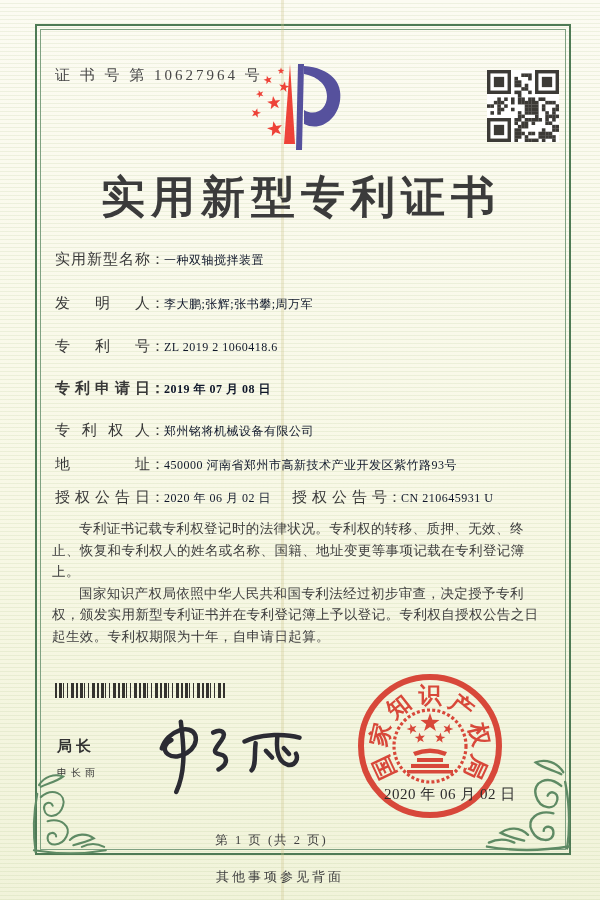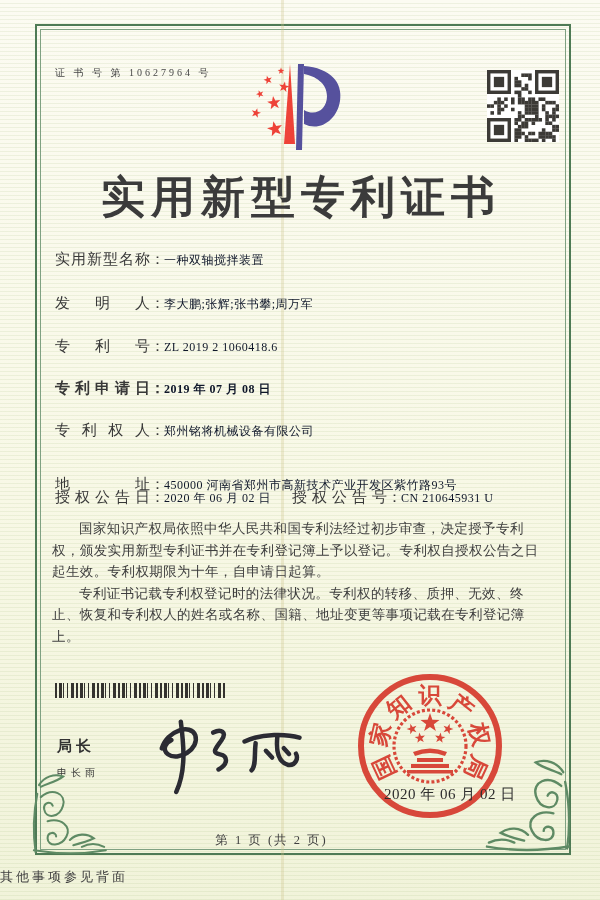--- a/index.html
+++ b/index.html
@@ -16,55 +16,55 @@
   .frame{
     left:35px;top:24px;width:532px;height:827px;
     border:2px solid #4e7a55;
   }
   .frame::before{
     content:"";position:absolute;left:3px;top:3px;right:3px;bottom:3px;
     border:1px solid #7fa182;
   }
   .fold{left:281px;top:0;width:3px;height:900px;background:rgba(205,195,140,0.30);}
   
-  .cert-no{left:55px;top:66px;font-size:10px;letter-spacing:3px;color:#474747;}
+  .cert-no{left:55px;top:66px;font-size:15px;letter-spacing:3px;color:#474747;}
   .logo{left:248px;top:60px;}
   .qr{left:487px;top:70px;background:#fff;}
   .title{
     left:35px;top:168px;width:532px;text-align:center;
     font-size:44px;font-weight:600;letter-spacing:6px;color:#3b3b3b;
   }
   
   .row{left:55px;width:500px;font-size:15px;color:#383838;white-space:nowrap;}
   .row .lbl{display:inline-block;width:95px;text-align:justify;text-align-last:justify;vertical-align:top;}
   .row .colon{display:inline-block;width:14px;}
   .row .val{font-size:12px;letter-spacing:0.5px;color:#0f172a;}
   .r1{top:250px;} .r2{top:294px;} .r3{top:337px;} .r4{top:379px;font-weight:bold;}
-  .r5{top:421px;} .r6{top:475px;font-family:Liberation Serif, serif;} .r7{top:488px;}
+  .r5{top:421px;} .r6{top:455px;font-family:Liberation Serif, serif;} .r7{top:488px;}
   .pair2{left:292px;width:280px;}
   
   .paras{left:52px;top:518px;width:498px;}
   .paras p{margin:0;text-indent:2em;font-size:13.5px;line-height:21.5px;letter-spacing:0.4px;color:#3e3e3e;}
   
   .barcode{
     left:55px;top:683px;width:172px;height:15px;
     background:repeating-linear-gradient(90deg,
       #35332f 0 2px, rgba(0,0,0,0) 2px 4px,
       #35332f 4px 7px, rgba(0,0,0,0) 7px 8px,
       #35332f 8px 9px, rgba(0,0,0,0) 9px 12px,
       #35332f 12px 13px, rgba(0,0,0,0) 13px 16px,
       #35332f 16px 19px, rgba(0,0,0,0) 19px 21px);
   }
   .signer-title{left:57px;top:737px;font-size:15px;letter-spacing:4px;color:#333;font-weight:bold;}
   .signer-name{left:57px;top:766px;font-size:10px;letter-spacing:4px;color:#333;}
   .signature{left:148px;top:712px;transform:rotate(-2deg);}
   .seal{left:355px;top:671px;opacity:0.93;}
   .seal-date{left:384px;top:785px;font-size:15px;letter-spacing:0.5px;color:#2e2e2e;white-space:nowrap;}
   .page-num{left:35px;top:832px;width:473px;text-align:center;font-size:12.5px;letter-spacing:2px;color:#3f3f3f;}
-  .back-note{left:0;top:868px;width:560px;text-align:left;font-size:13px;letter-spacing:3px;color:#3f3f3f;}
+  .back-note{left:0;top:868px;width:560px;text-align:center;font-size:13px;letter-spacing:3px;color:#3f3f3f;}
   .orn{pointer-events:none;}
   .orn-right{left:485px;top:750px;}
   .orn-left{left:27px;top:768px;transform:scaleX(-1);}
 </style>
 </head>
 <body>
 
 <svg width="0" height="0" style="position:absolute" aria-hidden="true">
   <defs>
     <path id="star" d="M0,-1 L0.235,-0.324 L0.951,-0.309 L0.380,0.124 L0.588,0.809 L0,0.4 L-0.588,0.809 L-0.380,0.124 L-0.951,-0.309 L-0.235,-0.324 Z"></path>
@@ -250,22 +250,22 @@
   <span class="lbl">地址</span><span class="colon">：</span><span class="val">450000 河南省郑州市高新技术产业开发区紫竹路93号</span>
 </div>
 <div class="abs row r7">
   <span class="lbl">授权公告日</span><span class="colon">：</span><span class="val">2020 年 06 月 02 日</span>
 </div>
 <div class="abs row r7 pair2">
   <span class="lbl">授权公告号</span><span class="colon">：</span><span class="val">CN 210645931 U</span>
 </div>
 
 <div class="abs paras">
+  <p>专利证书记载专利权登记时的法律状况。专利权的转移、质押、无效、终止、恢复和专利权人的姓名或名称、国籍、地址变更等事项记载在专利登记簿上。</p>
   <p>国家知识产权局依照中华人民共和国专利法经过初步审查，决定授予专利权，颁发实用新型专利证书并在专利登记簿上予以登记。专利权自授权公告之日起生效。专利权期限为十年，自申请日起算。</p>
-  <p>专利证书记载专利权登记时的法律状况。专利权的转移、质押、无效、终止、恢复和专利权人的姓名或名称、国籍、地址变更等事项记载在专利登记簿上。</p>
 </div>
 
 <div class="abs barcode"></div>
 
 <div class="abs signer-title">局长</div>
 <div class="abs signer-name">申长雨</div>
 
 <svg class="abs signature" width="165" height="85" viewBox="0 0 165 85">
   <g fill="none" stroke="#2b2b33" stroke-width="4.5" stroke-linecap="round" stroke-linejoin="round">
     <path d="M14,34 C20,16 44,10 48,22 C52,36 30,48 20,40 C14,35 18,28 24,26"></path>

